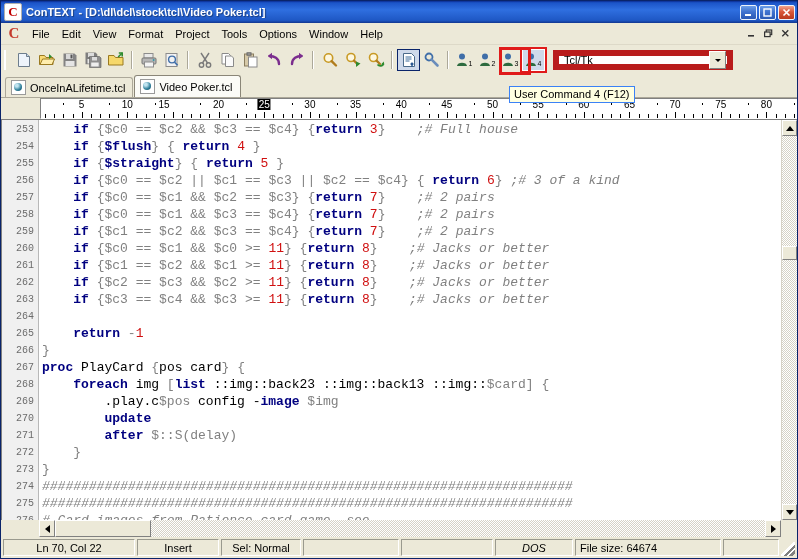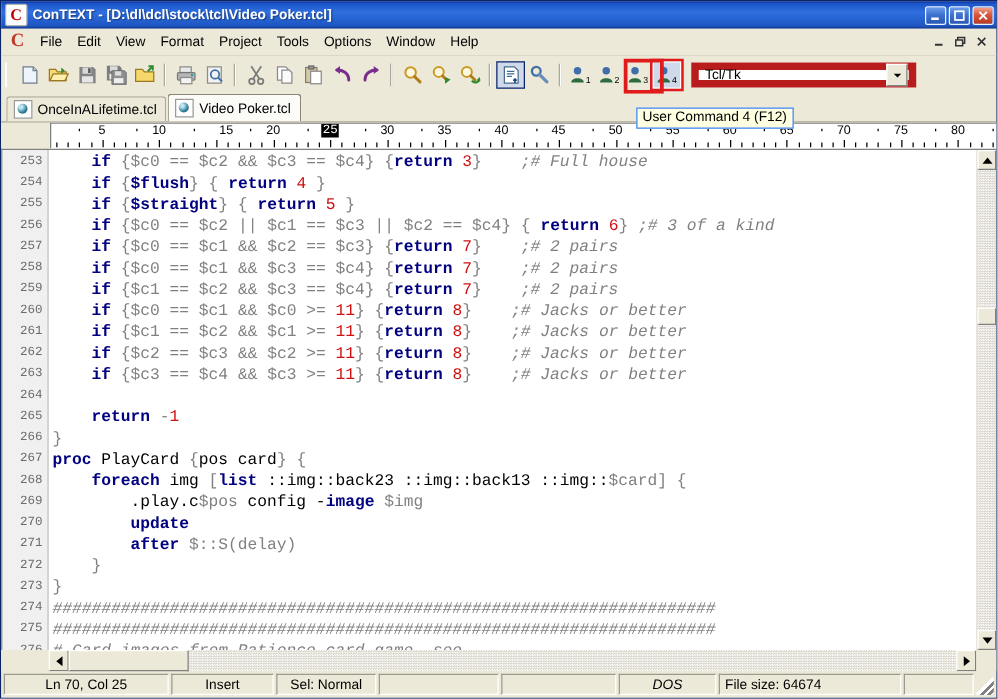--- a/index.html
+++ b/index.html
@@ -208,21 +208,21 @@
     border-bottom:1px solid #fff;
     box-sizing:border-box;
   }
   .ruler .num{
     position:absolute;top:0px;font-size:10px;color:#000;
     transform:translateX(-50%);
     font-family:"Liberation Sans",sans-serif;
     line-height:11px;
   }
   .ruler .num.cursor{
-    background:#000000;color:#fff;padding:0 1px;font-family:Liberation Mono, monospace;
+    background:#000000;color:#fff;padding:0 1px;
   }
   .ruler .dot{
     position:absolute;top:4px;width:1px;height:2px;background:#000;
   }
   .ruler .tick{
     position:absolute;bottom:0;width:1px;background:#000;
   }
 
   
   .editor-wrap{
@@ -627,21 +627,21 @@
         <div class="dot" style="left: 68.04px;"></div>
         <div class="tick" style="left: 68.04px; height: 4px;"></div>
         <div class="tick" style="left: 77.17px; height: 4px;"></div>
         <div class="num" style="left: 86.3px;">10</div>
         <div class="tick" style="left: 86.3px; height: 6px;"></div>
         <div class="tick" style="left: 95.43px; height: 4px;"></div>
         <div class="tick" style="left: 104.56px; height: 4px;"></div>
         <div class="dot" style="left: 113.69px;"></div>
         <div class="tick" style="left: 113.69px; height: 4px;"></div>
         <div class="tick" style="left: 122.82px; height: 4px;"></div>
-        <div class="num" style="left: 140px;">15</div>
+        <div class="num" style="left: 123px;">15</div>
         <div class="tick" style="left: 131.95px; height: 6px;"></div>
         <div class="tick" style="left: 141.08px; height: 4px;"></div>
         <div class="tick" style="left: 150.21px; height: 4px;"></div>
         <div class="dot" style="left: 159.34px;"></div>
         <div class="tick" style="left: 159.34px; height: 4px;"></div>
         <div class="tick" style="left: 168.47px; height: 4px;"></div>
         <div class="num" style="left: 177.6px;">20</div>
         <div class="tick" style="left: 177.6px; height: 6px;"></div>
         <div class="tick" style="left: 186.73px; height: 4px;"></div>
         <div class="tick" style="left: 195.86px; height: 4px;"></div>
@@ -810,21 +810,21 @@
         <div class="hs-thumb"></div>
       </div>
       <div class="hs-btn">
           <div class="tri-rt"></div>
         </div>
     </div>
     <div class="hs-corner"></div>
   </div>
 
   <div class="statusbar">
-    <div class="sb-cell" style="width:132px;">Ln 70, Col 25</div>
+    <div class="sb-cell" style="width:132px;">Ln 70, Col 22</div>
     <div class="sb-cell" style="width:82px;">Insert</div>
     <div class="sb-cell" style="width:80px;">Sel: Normal</div>
     <div class="sb-cell" style="width:96px;"></div>
     <div class="sb-cell" style="width:92px;"></div>
     <div class="sb-cell" style="width:78px;font-style:italic;">DOS</div>
     <div class="sb-cell left" style="width:146px;">File size: 64674</div>
     <div class="sb-cell" style="flex:1 1 auto;"></div>
     <div class="sb-grip"></div>
   </div>
 

